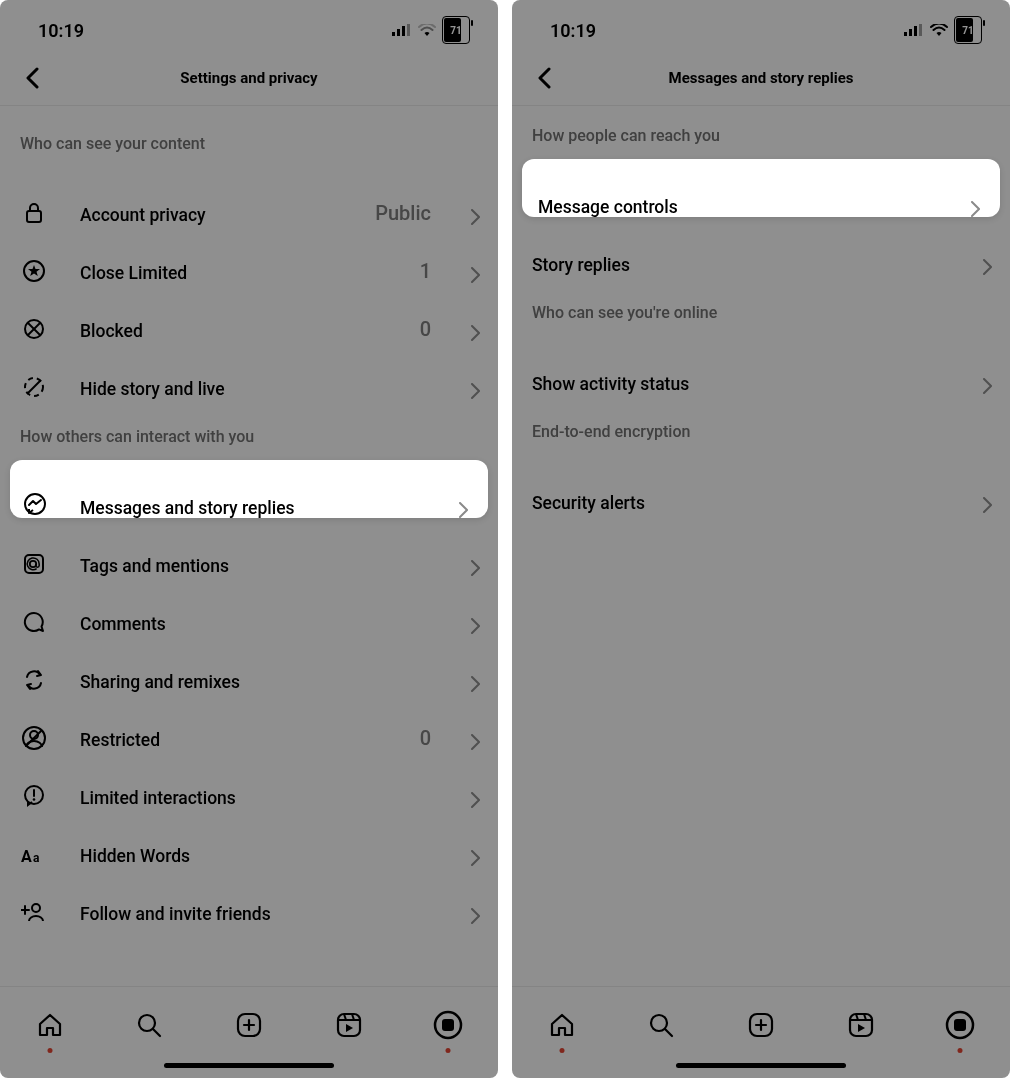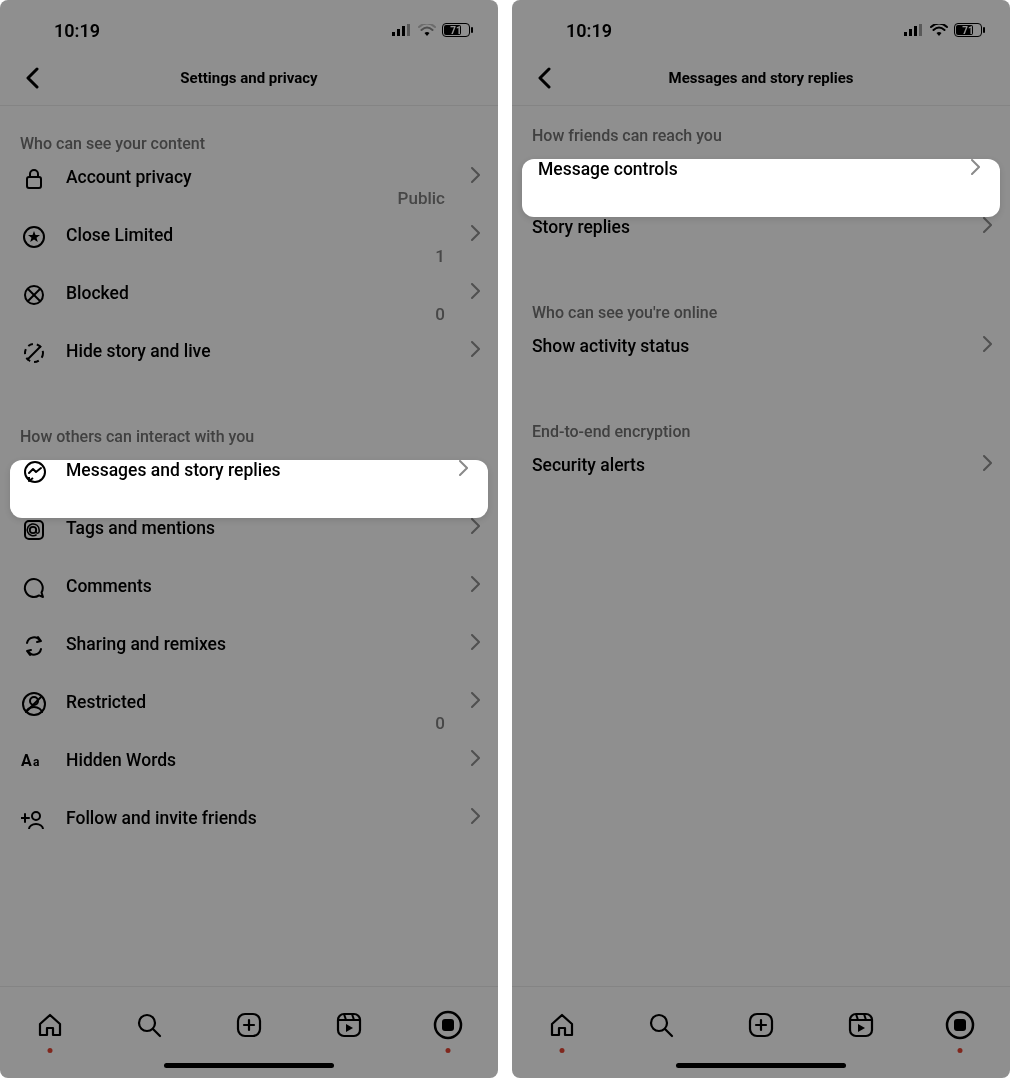--- a/index.html
+++ b/index.html
@@ -28,28 +28,28 @@
     inset: 0;
     background: rgba(0,0,0,0.42);
     pointer-events: none;
     z-index: 50;
   }
   .status-bar {
     height: 50px;
     display: flex;
     align-items: center;
     justify-content: space-between;
-    padding: 10px 28px 0 54px;
+    padding: 10px 28px 0 38px;
     font-weight: 600;
     font-size: 18px;
     color: #000;
   }
   .status-right { display: flex; align-items: center; gap: 6px; }
   .battery {
-    width: 28px; height: 14px; border: 1.5px solid #000; border-radius: 4px;
+    width: 28px; height: 28px; border: 1.5px solid #000; border-radius: 4px;
     position: relative; display: flex; align-items: center; padding: 1px;
   }
   .battery::after {
     content: ""; width: 2px; height: 6px; background: #000;
     position: absolute; right: -4px; top: 3px; border-radius: 1px;
   }
   .battery-fill { background: #000; height: 100%; border-radius: 2px; }
   .battery-text { position: absolute; left: 0; right: 0; text-align: center; font-size: 10px; color: #fff; font-weight: 700;}
   .nav-header {
     height: 56px;
@@ -66,28 +66,28 @@
   .nav-title {
     font-size: 15px; font-weight: 700; color: #000;
   }
   .content { flex: 1; overflow-y: hidden; }
   .section-header {
     font-size: 16px; color: #6f6f6f; font-weight: 500;
     padding: 28px 20px 14px 20px;
   }
   .section-header.tight { padding-top: 20px; }
   .row {
-    display: flex; align-items: flex-start; height: 58px;
-    padding: 0 18px 0 20px; gap: 18px;
+    display: flex; align-items: flex-end; height: 58px;
+    padding: 0 18px 0 20px; gap: 32px;
     color: #000; font-size: 17.5px; font-weight: 500;
     position: relative;
   }
   .row .icon-slot { width: 28px; display: flex; align-items: center; justify-content: center; }
   .row .label { flex: 1; }
-  .row .value { color: #7a7a7a; font-size: 17px; margin-right: 8px; margin-top: 21px; }
+  .row .value { color: #7a7a7a; font-size: 20px; margin-right: 8px; margin-top: 21px; }
   .row .chev { color: #8a8a8a; }
   .row.highlight {
     background: #ffffff; border-radius: 12px; margin: 0 10px; padding: 0 20px 0 12px;
     box-shadow: 0 2px 6px rgba(0,0,0,0.12);
     z-index: 100; position: relative;
   }
   .row.highlight .icon-slot { width: 26px; }
   .tab-bar {
     height: 92px; display: flex; align-items: flex-start; justify-content: space-around;
     padding-top: 16px; border-top: 1px solid rgba(0,0,0,0.07);
@@ -286,20 +286,36 @@
       </span>
       <span class="label">Restricted</span>
       <span class="value">0</span>
       <span class="chev">
           <svg width="9" height="16" viewBox="0 0 9 16">
             <path d="M1 1 L8 8 L1 15" stroke="#8a8a8a" stroke-width="2" fill="none" stroke-linecap="round"></path>
           </svg>
         </span>
     </div>
 
+    <div class="row">
+      <span class="icon-slot">
+        <svg width="24" height="24" viewBox="0 0 24 24">
+            <circle cx="12" cy="11" r="9" stroke="#000" stroke-width="2" fill="none"></circle>
+            <line x1="12" y1="6" x2="12" y2="12" stroke="#000" stroke-width="2" stroke-linecap="round"></line>
+            <circle cx="12" cy="15.5" r="1.3" fill="#000"></circle>
+            <path d="M7 19 L7 23 L11 20" stroke="#000" stroke-width="2" fill="none" transform="translate(-1,-2)"></path>
+          </svg>
+      </span>
+      <span class="label">Limited interactions</span>
+      <span class="chev">
+          <svg width="9" height="16" viewBox="0 0 9 16">
+            <path d="M1 1 L8 8 L1 15" stroke="#8a8a8a" stroke-width="2" fill="none" stroke-linecap="round"></path>
+          </svg>
+        </span>
+    </div>
 
     <div class="row">
       <span class="icon-slot">
         <svg width="26" height="20" viewBox="0 0 26 20">
             <text x="0" y="16" font-size="16" font-weight="700" fill="#000">A</text>
             <text x="12" y="16" font-size="12" font-weight="700" fill="#000">a</text>
           </svg>
       </span>
       <span class="label">Hidden Words</span>
       <span class="chev">
@@ -400,21 +416,21 @@
     <div class="back-btn">
       <svg width="14" height="22" viewBox="0 0 14 22">
           <path d="M12 2 L3 11 L12 20" stroke="#000" stroke-width="3" fill="none" stroke-linecap="round" stroke-linejoin="round"></path>
         </svg>
     </div>
     <div class="nav-title">Messages and story replies</div>
   </div>
 
   <div class="content">
 
-    <div class="section-header tight">How friends can reach you</div>
+    <div class="section-header tight">How people can reach you</div>
 
     <div class="row highlight no-icon-row">
       <span class="label" style="padding-left:4px">Message controls</span>
       <span class="chev">
           <svg width="9" height="16" viewBox="0 0 9 16">
             <path d="M1 1 L8 8 L1 15" stroke="#8a8a8a" stroke-width="2" fill="none" stroke-linecap="round"></path>
           </svg>
         </span>
     </div>
 

